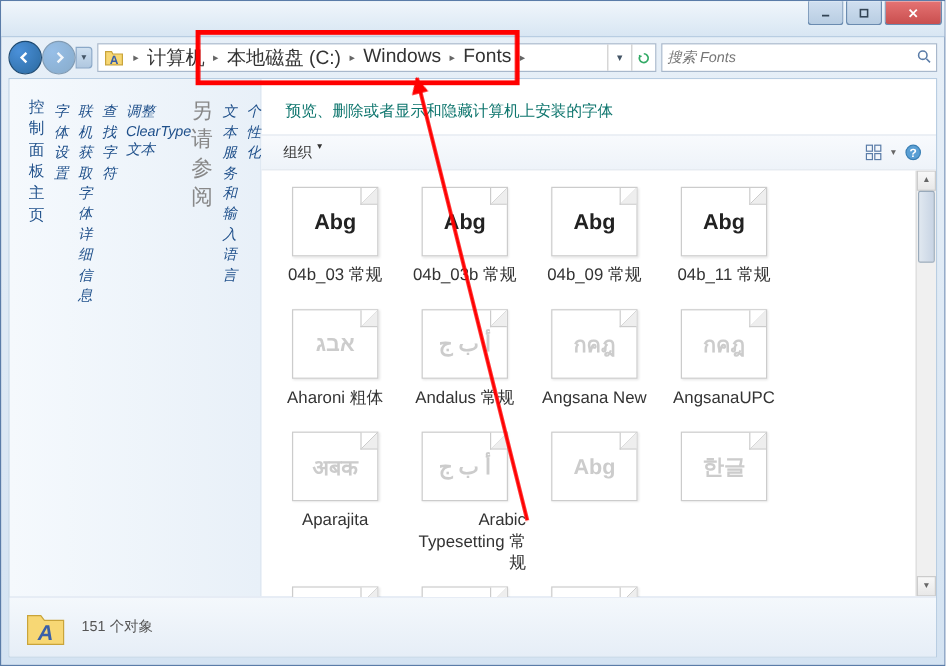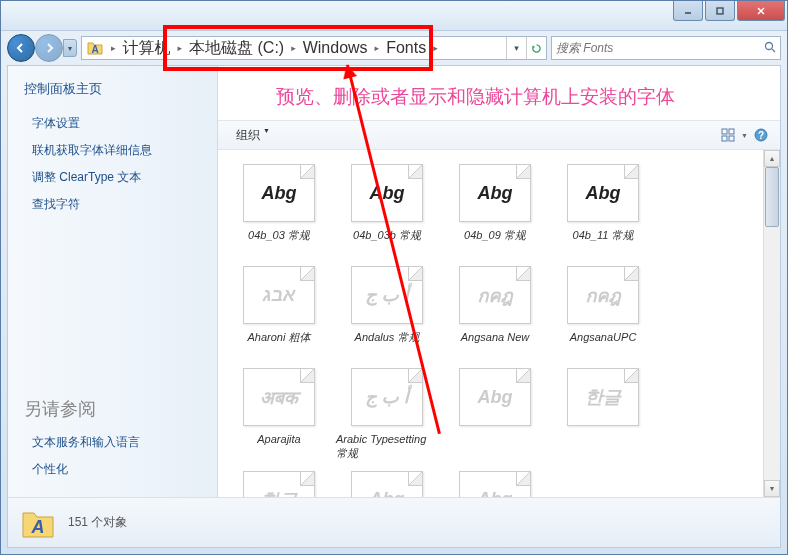--- a/index.html
+++ b/index.html
@@ -32,43 +32,43 @@
 
 .red-annot { position: absolute; border: 4px solid #ff0000; pointer-events: none; z-index: 100; }
 .red-rect { left: 162px; top: 24px; width: 270px; height: 46px; }
 .red-arrow { position: absolute; left: 345px; top: 64px; width: 3px; height: 380px; background: #ff0000; transform-origin: top center; transform: rotate(-14deg); z-index: 99; }
 .red-arrow::before { content:''; position:absolute; top:-1px; left:-6px; border-left:7px solid transparent; border-right:7px solid transparent; border-bottom:14px solid #ff0000; }
 
 .body-area { position: absolute; top: 64px; left: 6px; right: 6px; bottom: 6px; background: #fff; border: 1px solid #b8cde2; display: flex; flex-direction: column; }
 
 .content { flex: 1; display: flex; overflow: hidden; }
 
-.sidebar { width: 210px; background: linear-gradient(to right, #f5f9fd 0%, #e8f0f8 100%); border-right: 1px solid #d0dcec; padding: 14px 16px; display: flex; flex-direction: column; font-size: 12px; }
+.sidebar { width: 210px; background: linear-gradient(to right, #f5f9fd 0%, #e8f0f8 100%); border-right: 1px solid #d0dcec; padding: 14px 16px; display: flex; flex-direction: row; font-size: 12px; }
 .side-title { color: #1e4f8a; font-size: 13px; margin-bottom: 12px; }
-.side-link { color: #1e4f8a; padding: 5px 0 5px 8px; cursor: pointer; }
+.side-link { color: #1e4f8a; padding: 5px 0 5px 8px; cursor: pointer; font-style: italic; }
 .side-spacer { flex: 1; }
 .side-sec { color: #888; font-size: 18px; margin-bottom: 8px; }
 
 .main { flex: 1; display: flex; flex-direction: column; background: #fff; }
 .main-header { padding: 18px 20px 10px; }
-.main-title { color: #ec4899; font-size: 19px; margin-left: 38px; }
+.main-title { color: #0f766e; font-size: 13px; }
 .toolbar { height: 30px; border-top: 1px solid #e0e6ee; border-bottom: 1px solid #e0e6ee; background: linear-gradient(#f8fafd,#eef3f9); display: flex; align-items: center; padding: 0 10px; font-size: 12px; }
 .tb-btn { padding: 3px 8px; display:flex; align-items:flex-start; gap:3px; color: #333; }
 .tb-spacer { flex:1; }
 .tb-icon { width:18px; height:18px; display:flex; align-items:center; justify-content:center; color:#5a7ca8; }
 
 .grid { flex: 1; overflow: auto; padding: 14px 10px; display: flex; flex-wrap: wrap; gap: 10px 6px; align-content: flex-start; }
-.font-item { width: 102px; display: flex; flex-direction: column; align-items: center; gap: 6px; font-style: italic; }
+.font-item { width: 102px; display: flex; flex-direction: column; align-items: center; gap: 6px; }
 .font-thumb { width: 72px; height: 58px; border: 1px solid #ccc; background: #fff; position: relative; display:flex; align-items:center; justify-content:center; font-size: 18px; font-weight: bold; color: #222; box-shadow: 1px 1px 2px rgba(0,0,0,0.1); }
 .font-thumb .fold { position:absolute; top:0; right:0; width:14px; height:14px; background: linear-gradient(135deg, #fff 48%, #ccc 50%, #eee 52%); border-left:1px solid #ccc; border-bottom:1px solid #ccc; }
 .font-thumb.stack::before, .font-thumb.stack::after { content:''; position:absolute; width:72px; height:58px; border:1px solid #ccc; background:#fff; z-index:-1; }
 .font-thumb.stack::before { left:-4px; top:3px; }
 .font-thumb.stack::after { left:-2px; top:1px; z-index:-1; }
 .font-thumb.dim { color: #ccc; justify-content: center; }
-.font-label { font-size: 11px; text-align: left; color: #333; line-height: 1.3; min-height: 28px; }
+.font-label { font-size: 14px; text-align: right; color: #333; line-height: 1.3; min-height: 28px; }
 
 .statusbar { height: 50px; border-top: 1px solid #d8e2ee; display: flex; align-items: center; padding: 4px 12px; gap: 12px; font-size: 12px; color: #555; background: linear-gradient(#f4f8fc, #e6eef7); }
 .status-icon { width: 36px; height: 36px; position: relative; }
 
 .scrollbar { width: 17px; background: #f0f0f0; border-left: 1px solid #ddd; display:flex; flex-direction:column; }
 .sb-btn { height:17px; background: linear-gradient(#f8f8f8,#e8e8e8); border:1px solid #ccc; display:flex; align-items:center; justify-content:center; font-size:7px; color:#666; }
 .sb-track { flex:1; position:relative; }
 .sb-thumb { position:absolute; top:0; left:1px; right:1px; height:60px; background: linear-gradient(to right,#e0e8f0,#c8d4e4); border:1px solid #9ab; border-radius:2px; }
 </style>
 </head>
@@ -153,22 +153,22 @@
   <div class="red-annot red-rect"></div>
   <div class="red-arrow"></div>
 
   <div class="body-area">
     <div class="content">
 
       <div class="sidebar">
         <div class="side-title">控制面板主页</div>
         <div class="side-link">字体设置</div>
         <div class="side-link">联机获取字体详细信息</div>
+        <div class="side-link">查找字符</div>
         <div class="side-link">调整 ClearType 文本</div>
-        <div class="side-link">查找字符</div>
         <div class="side-spacer"></div>
         <div class="side-sec">另请参阅</div>
         <div class="side-link">文本服务和输入语言</div>
         <div class="side-link">个性化</div>
       </div>
 
       <div class="main">
         <div class="main-header">
           <div class="main-title">预览、删除或者显示和隐藏计算机上安装的字体</div>
         </div>

